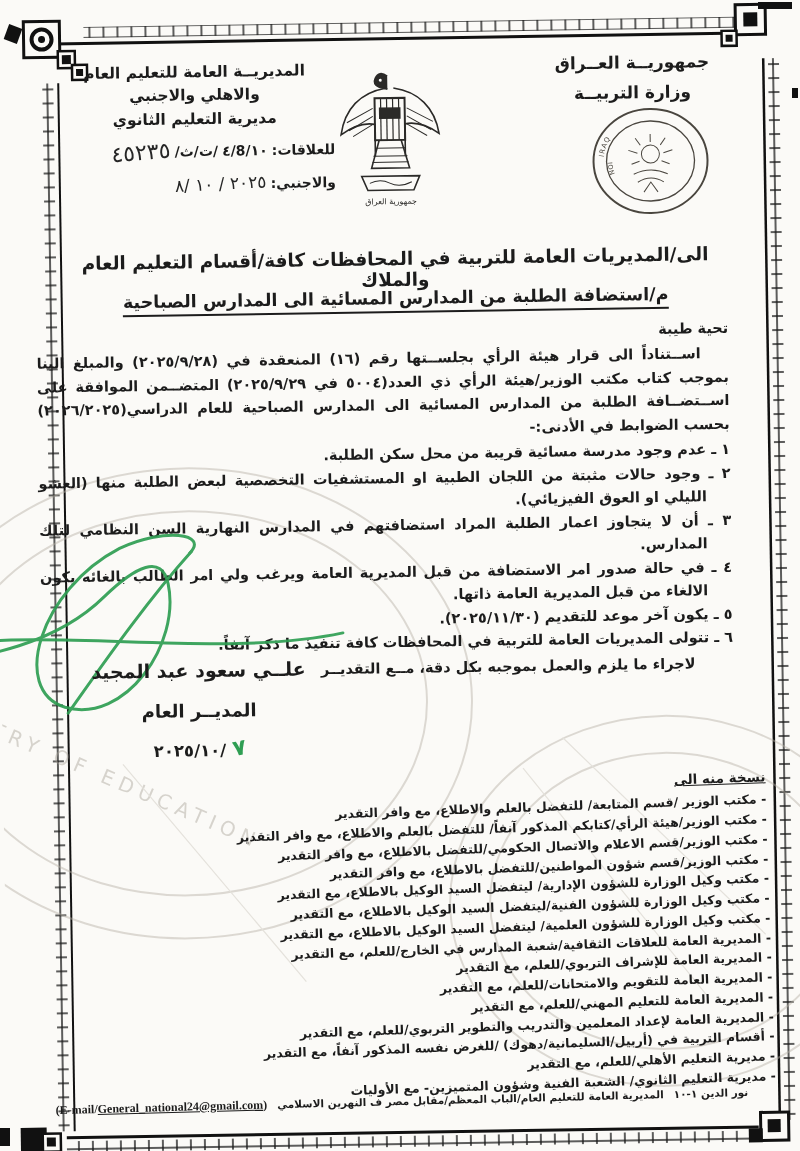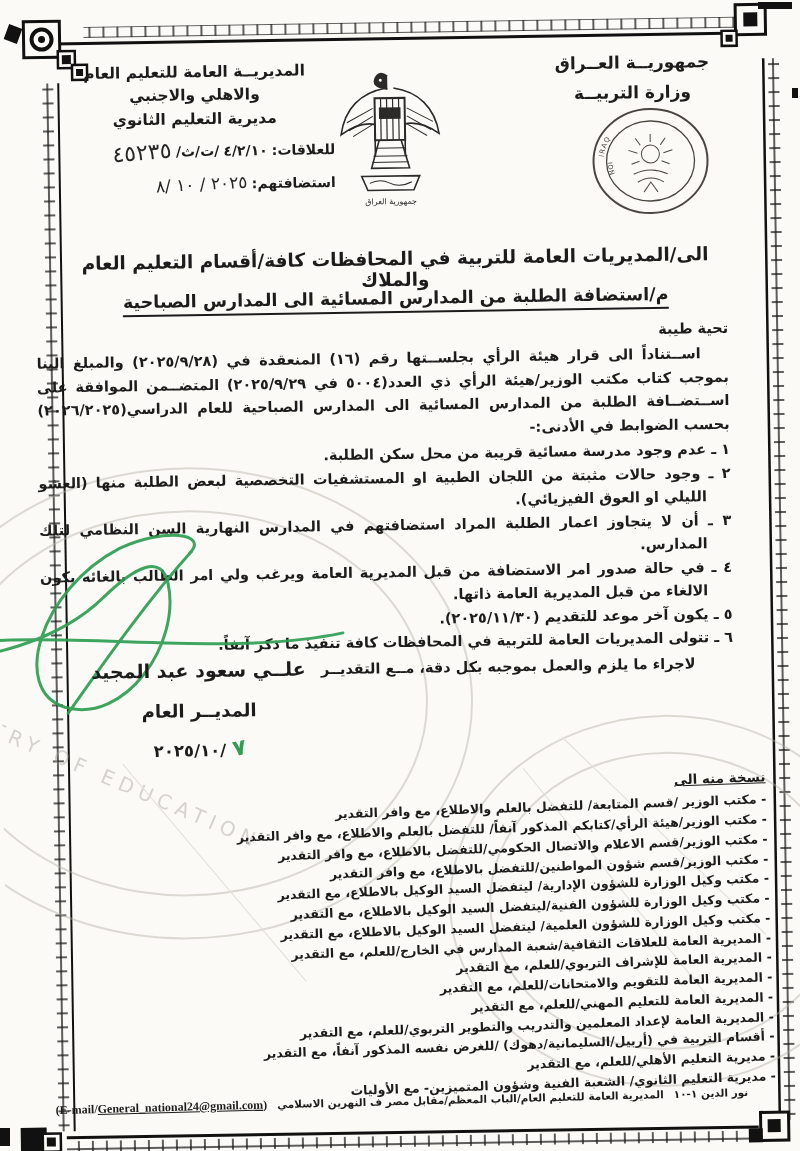--- a/index.html
+++ b/index.html
@@ -186,26 +186,26 @@
       </g>
       <text x="59" y="140" text-anchor="middle" font-size="8" fill="#2b2a28">جمهورية العراق</text>
     </svg>
 
     <div class="abs hdr-left">
       <div>المديريــة العامة للتعليم العام</div>
       <div>والاهلي والاجنبي</div>
       <div>مديرية التعليم الثانوي</div>
       <div class="numline">
         <span>للعلاقات:</span>
-        <span class="ltr">٤/٢/١٠</span>
+        <span class="ltr">٤/8/١٠</span>
         <span>/ت/ث/</span>
         <span class="hand">٤٥٢٣٥</span>
       </div>
       <div class="numline">
-        <span>استضافتهم:</span>
+        <span>والاجنبي:</span>
         <span class="hand-date ltr">٢٠٢٥ / ١٠ /٨</span>
       </div>
     </div>
 
     <div class="abs subj1">الى/المديريات العامة للتربية في المحافظات كافة/أقسام التعليم العام والملاك</div>
     <div class="abs subj2">
       <span>م/استضافة الطلبة من المدارس المسائية الى المدارس الصباحية</span>
     </div>
 
     <div class="abs bodyblock">

